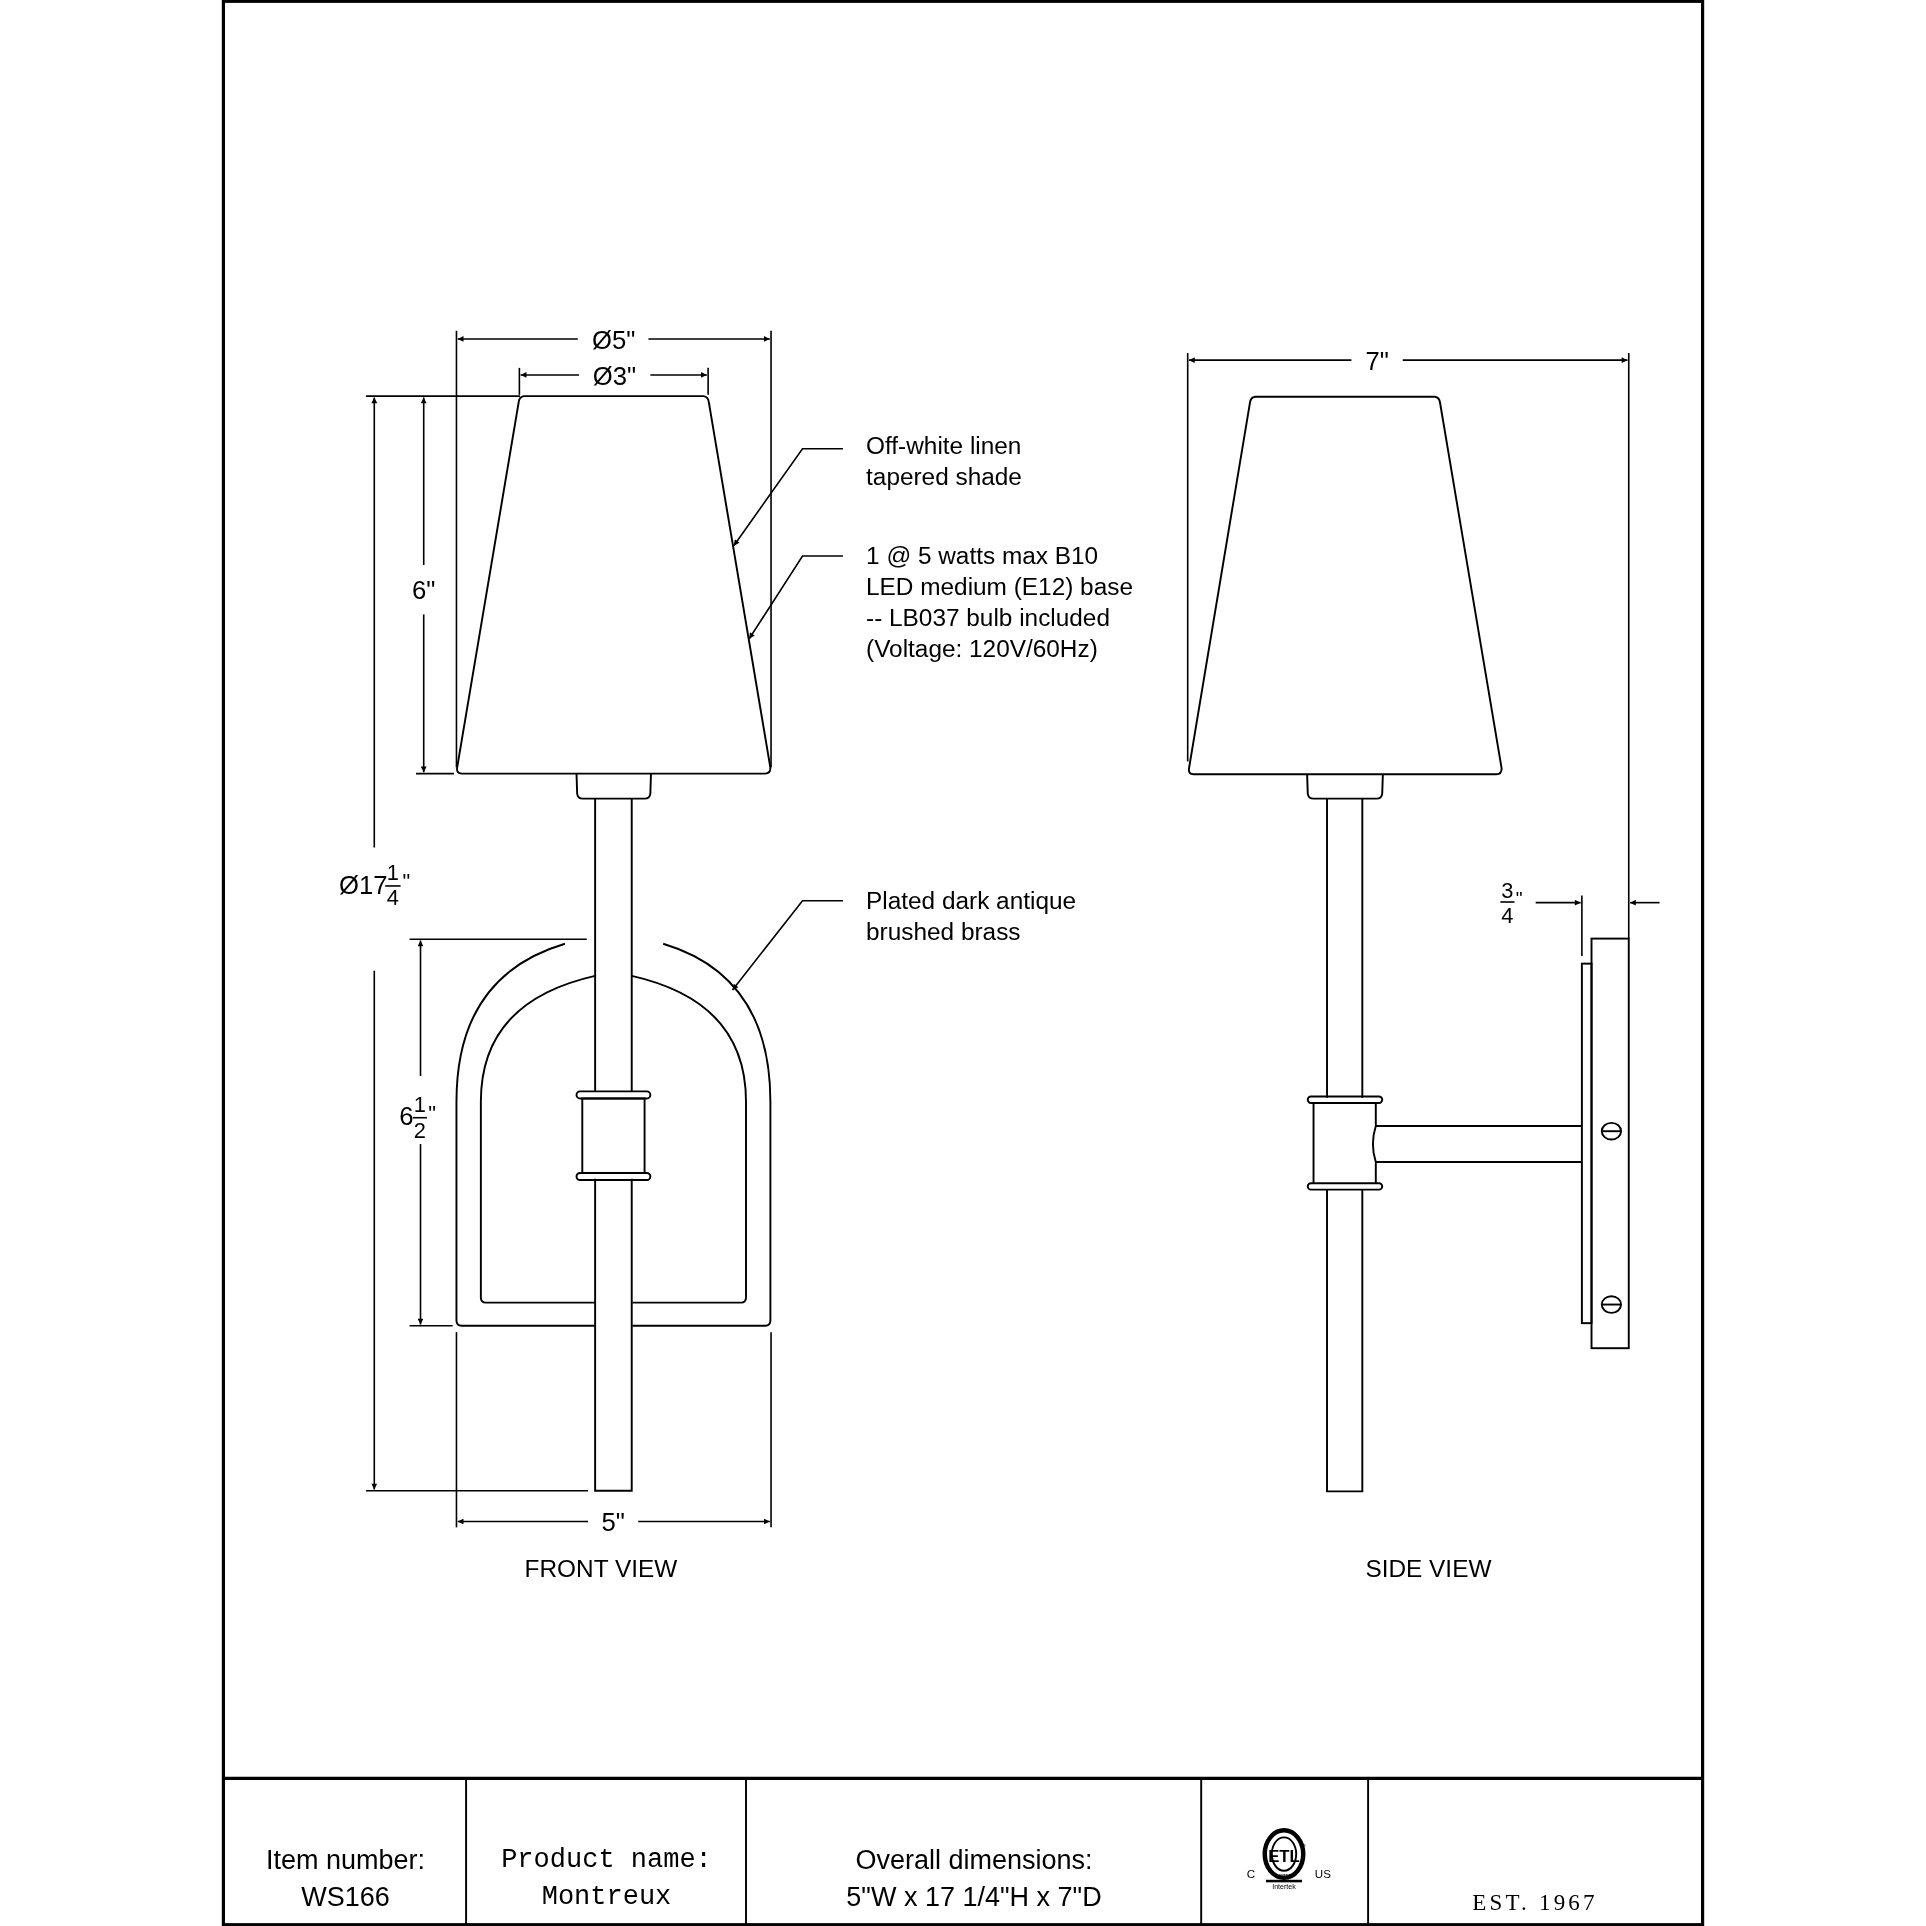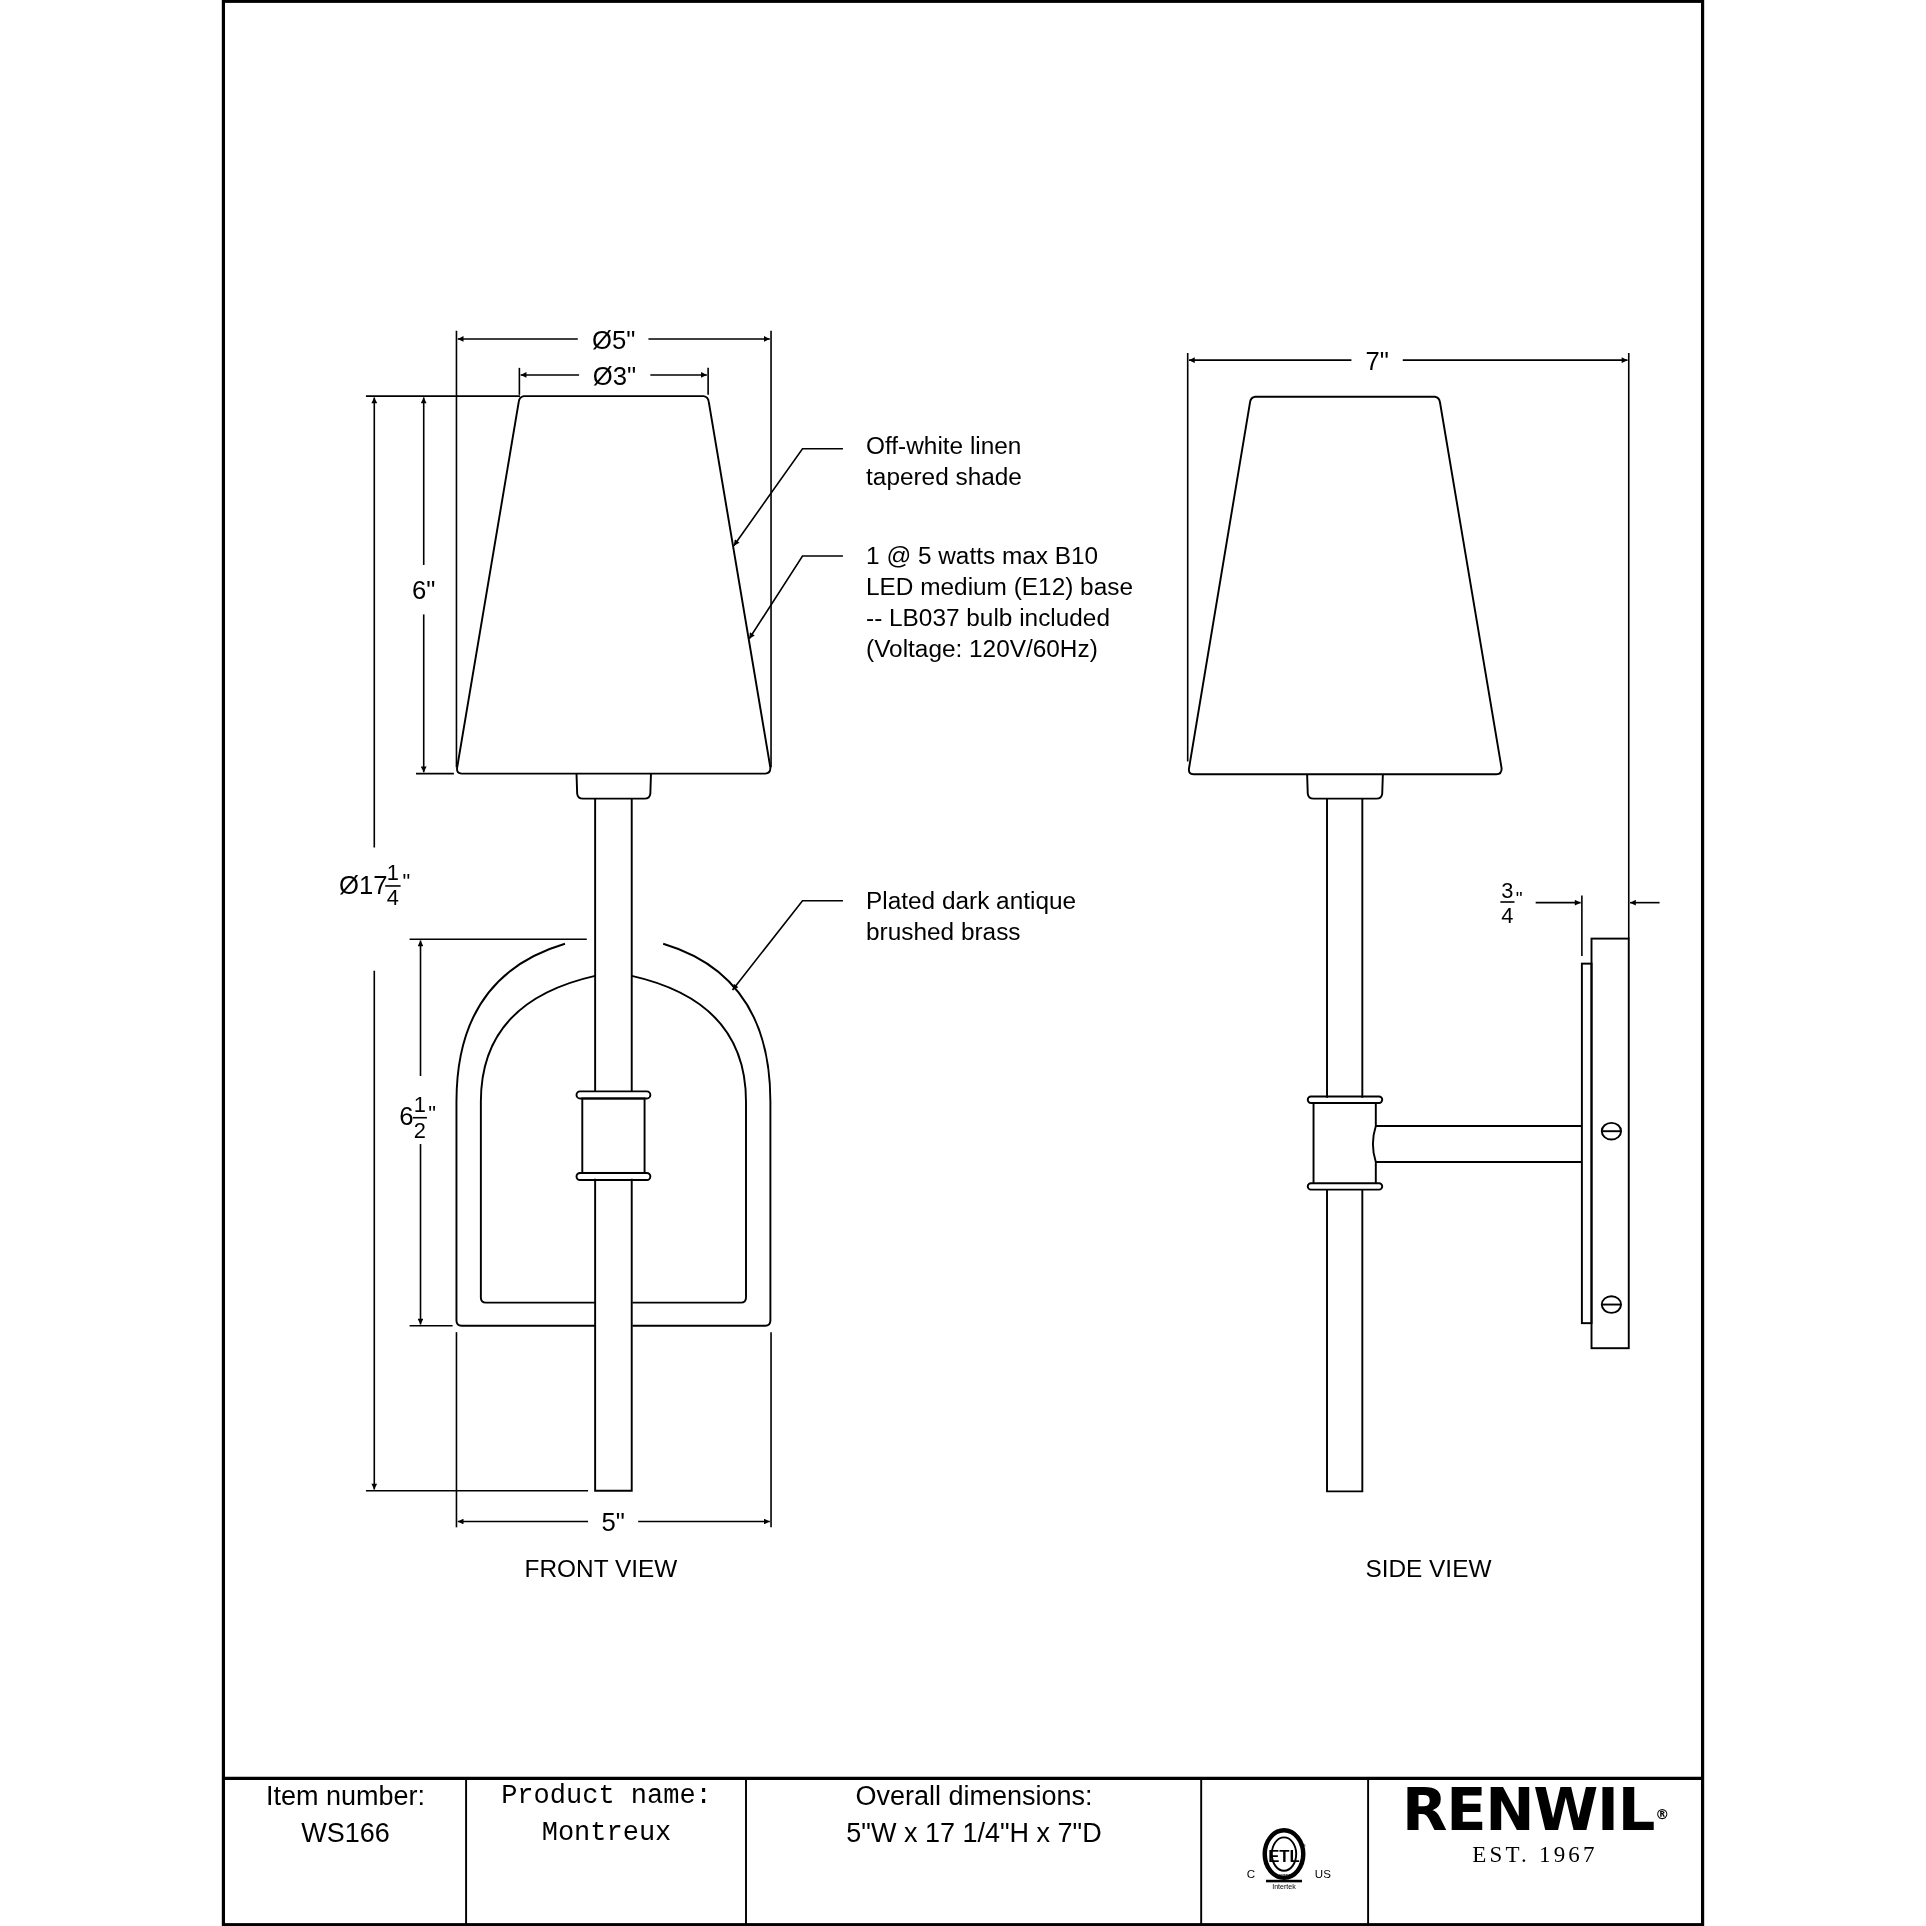--- a/index.html
+++ b/index.html
@@ -1,19 +1,19 @@
 <!DOCTYPE html>
 <html style="font-size:10.3px"><head>
 <meta charset="utf-8">
 <style>
   html, body { margin:0; padding:0; background:#ffffff; }
   body { width:1926px; height:1926px; position:relative; overflow:hidden; font-family:"Liberation Sans", sans-serif; color:#000; }
   #drawing { position:absolute; left:0; top:0; }
   .t { font-family:"Liberation Sans", sans-serif; fill:#000; }
-  .foot-cell { position:absolute; top:1778px; height:138px; display:flex; flex-direction:column; align-items:center; justify-content:flex-start; text-align:center; font-family:"Liberation Sans", sans-serif; font-size:27px; line-height:37px; color:#000; }
+  .foot-cell { position:absolute; top:1778px; height:138px; display:flex; flex-direction:column; align-items:center; justify-content:flex-end; text-align:center; font-family:"Liberation Sans", sans-serif; font-size:27px; line-height:37px; color:#000; }
   .brand-name { font-family:"DejaVu Sans", sans-serif; font-weight:bold; font-size:59px; letter-spacing:-1.3px; line-height:64px; }
   .brand-est { font-family:Liberation Serif, serif; font-size:23px; letter-spacing:3.2px; line-height:26px; }
   .reg { font-size:14px; vertical-align:top; position:relative; top:3.9px; margin-left:1.3px; }
 </style>
 </head>
 <body>
 
 <svg id="drawing" width="1926" height="1926" viewBox="0 0 3000 3000" xmlns="http://www.w3.org/2000/svg">
   <defs>
     <marker id="arr" viewBox="0 0 10 10" refX="10" refY="5" markerWidth="14" markerHeight="9" markerUnits="userSpaceOnUse" orient="auto-start-reverse">
@@ -176,16 +176,15 @@
 </div>
 <div class="foot-cell" style="left:467px; width:279px;font-family:Liberation Mono, monospace;">
   <div>Product name:</div>
   <div>Montreux</div>
 </div>
 <div class="foot-cell" style="left:747px; width:454px;border-radius:16px;">
   <div>Overall dimensions:</div>
   <div>5"W x 17 1/4"H x 7"D</div>
 </div>
 <div class="foot-cell" style="left:1369px; width:332px;">
-  <div class="brand-name"><span>RENWIL</span><span class="reg">®</span></div>
   <div class="brand-est">EST. 1967</div>
 </div>
 
 
 </body></html>

